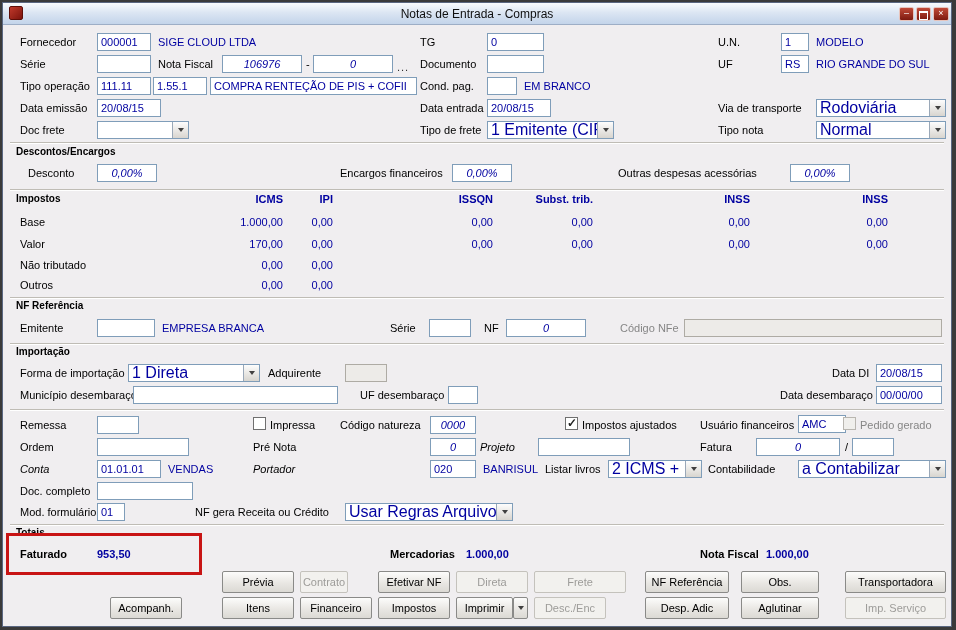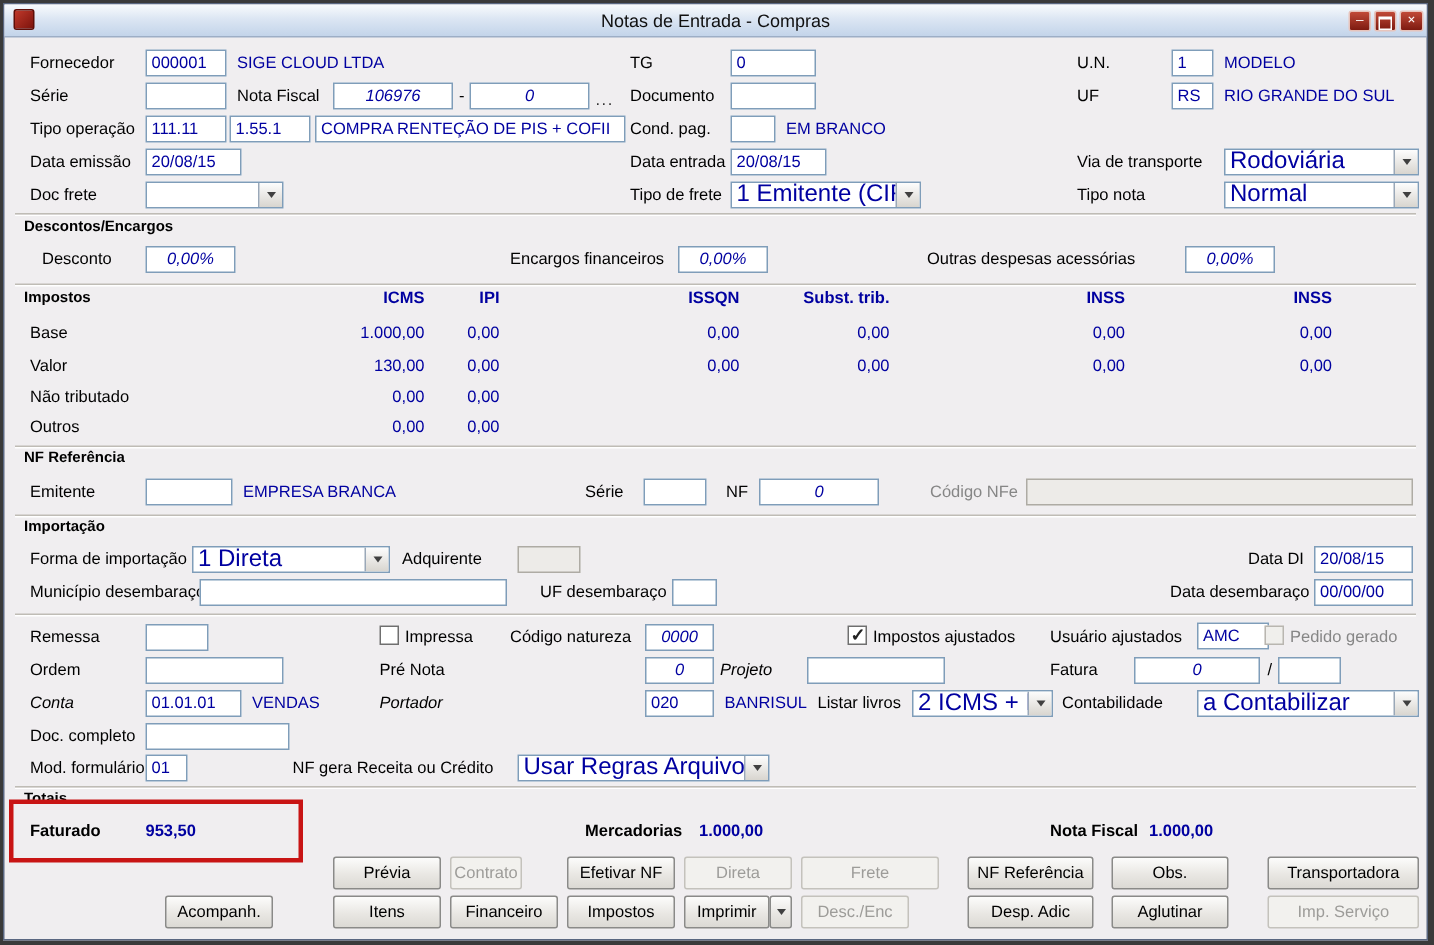--- a/index.html
+++ b/index.html
@@ -152,21 +152,21 @@
 
 <span class="lbl" style="left:20px;top:216px">Base</span>
 <span class="cell" style="left:193px;top:216px">1.000,00</span>
 <span class="cell" style="left:243px;top:216px">0,00</span>
 <span class="cell" style="left:403px;top:216px">0,00</span>
 <span class="cell" style="left:503px;top:216px">0,00</span>
 <span class="cell" style="left:660px;top:216px">0,00</span>
 <span class="cell" style="left:798px;top:216px">0,00</span>
 
 <span class="lbl" style="left:20px;top:238px">Valor</span>
-<span class="cell" style="left:193px;top:238px">130,00</span>
+<span class="cell" style="left:193px;top:238px">170,00</span>
 <span class="cell" style="left:243px;top:238px">0,00</span>
 <span class="cell" style="left:403px;top:238px">0,00</span>
 <span class="cell" style="left:503px;top:238px">0,00</span>
 <span class="cell" style="left:660px;top:238px">0,00</span>
 <span class="cell" style="left:798px;top:238px">0,00</span>
 
 <span class="lbl" style="left:20px;top:259px">Não tributado</span>
 <span class="cell" style="left:193px;top:259px">0,00</span>
 <span class="cell" style="left:243px;top:259px">0,00</span>
 
@@ -208,21 +208,21 @@
 
 <div class="sep" style="top:409px"></div>
 <span class="lbl" style="left:20px;top:419px">Remessa</span>
 <input class="fld" style="left: 97px; top: 416px; width: 42px;">
 <span class="cb" style="left:253px;top:417px"></span>
 <span class="lbl" style="left:270px;top:419px">Impressa</span>
 <span class="lbl" style="left:340px;top:419px">Código natureza</span>
 <input class="fld r" style="left: 430px; top: 416px; width: 46px;" value="0000">
 <span class="cb checked" style="left:565px;top:417px"></span>
 <span class="lbl" style="left:582px;top:419px">Impostos ajustados</span>
-<span class="lbl" style="left:700px;top:419px">Usuário ajustados</span>
+<span class="lbl" style="left:700px;top:419px">Usuário financeiros</span>
 <input class="fld" style="left: 798px; top: 415px; width: 48px;" value="AMC">
 <span class="cb dis" style="left:843px;top:417px"></span>
 <span class="lbl gray" style="left:860px;top:419px">Pedido gerado</span>
 
 <span class="lbl" style="left:20px;top:441px">Ordem</span>
 <input class="fld" style="left: 97px; top: 438px; width: 92px;">
 <span class="lbl" style="left:253px;top:441px">Pré Nota</span>
 <input class="fld r" style="left: 430px; top: 438px; width: 46px;" value="0">
 <span class="lbl it" style="left:480px;top:441px">Projeto</span>
 <input class="fld" style="left: 538px; top: 438px; width: 92px;">

